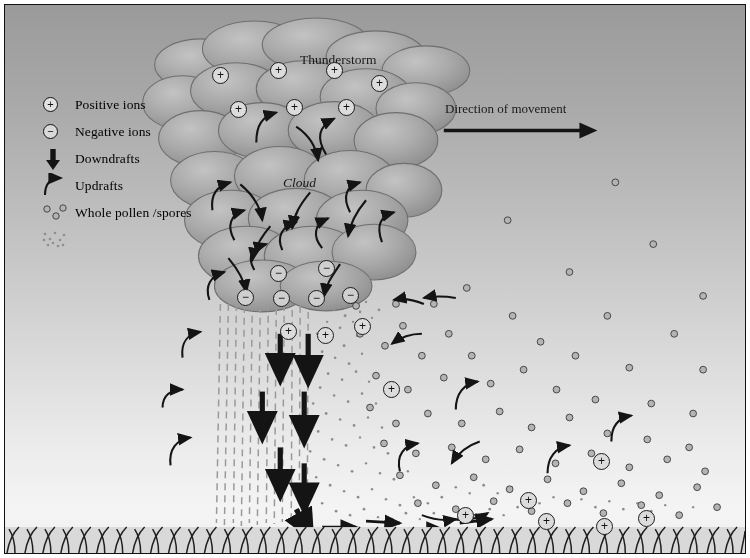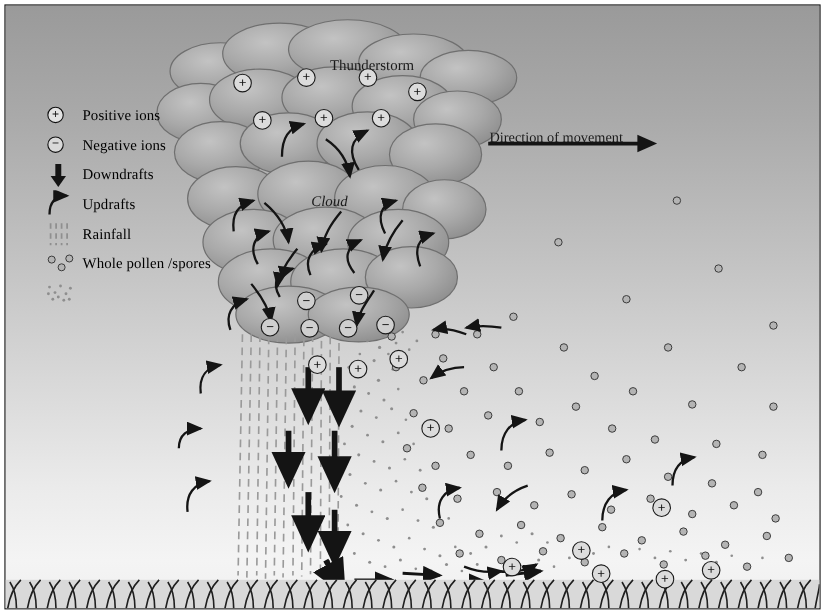--- a/index.html
+++ b/index.html
@@ -78,21 +78,21 @@
 
   
   .scene-label {
     position: absolute;
     font-size: 13.5px;
     color: #1a1a1a;
     white-space: nowrap;
   }
   #label-thunderstorm { left: 254px; top: 47px; margin-left: 41px; }
   #label-cloud { left: 278px; top: 170px; font-style: italic; }
-  #label-direction { left: 440px; top: 112px; font-size: 13px; }
+  #label-direction { left: 440px; top: 96px; font-size: 13px; }
 
   .scene-ion {
     position: absolute;
     width: 17px;
     height: 17px;
     border-radius: 50%;
     border: 1.4px solid #1b1b1b;
     background: #dcdcdc;
     box-sizing: border-box;
     text-align: center;
@@ -517,33 +517,20 @@
                 <path d="M0,0 L7,3 L0,6 z" fill="#141414"></path>
               </marker>
             </defs>
             <path d="M6,22 C6,10 12,5 22,5" fill="none" stroke="#141414" stroke-width="2.1" marker-end="url(#lgArrow)"></path>
           </svg>
         </div>
         <div class="legend-label">Updrafts</div>
       </div>
 
 
-      <div class="legend-row">
-        <div class="legend-key">
-          <svg width="36" height="26" viewBox="0 0 36 26">
-            <g stroke="#8f8f8f" stroke-width="1.6" stroke-dasharray="5 4">
-              <line x1="7" y1="3" x2="7" y2="23"></line>
-              <line x1="12" y1="3" x2="12" y2="23"></line>
-              <line x1="17" y1="3" x2="17" y2="23"></line>
-              <line x1="22" y1="3" x2="22" y2="23"></line>
-            </g>
-          </svg>
-        </div>
-        <div class="legend-label">Rainfall</div>
-      </div>
 
       <div class="legend-row">
         <div class="legend-key">
           <svg width="36" height="26" viewBox="0 0 36 26">
             <circle cx="8" cy="9" r="3.2" fill="#b4b4b4" stroke="#3a3a3a" stroke-width="0.9"></circle>
             <circle cx="17" cy="16" r="3.2" fill="#b4b4b4" stroke="#3a3a3a" stroke-width="0.9"></circle>
             <circle cx="24" cy="8" r="3.2" fill="#b4b4b4" stroke="#3a3a3a" stroke-width="0.9"></circle>
           </svg>
         </div>
         <div class="legend-label">Whole pollen /spores</div>

